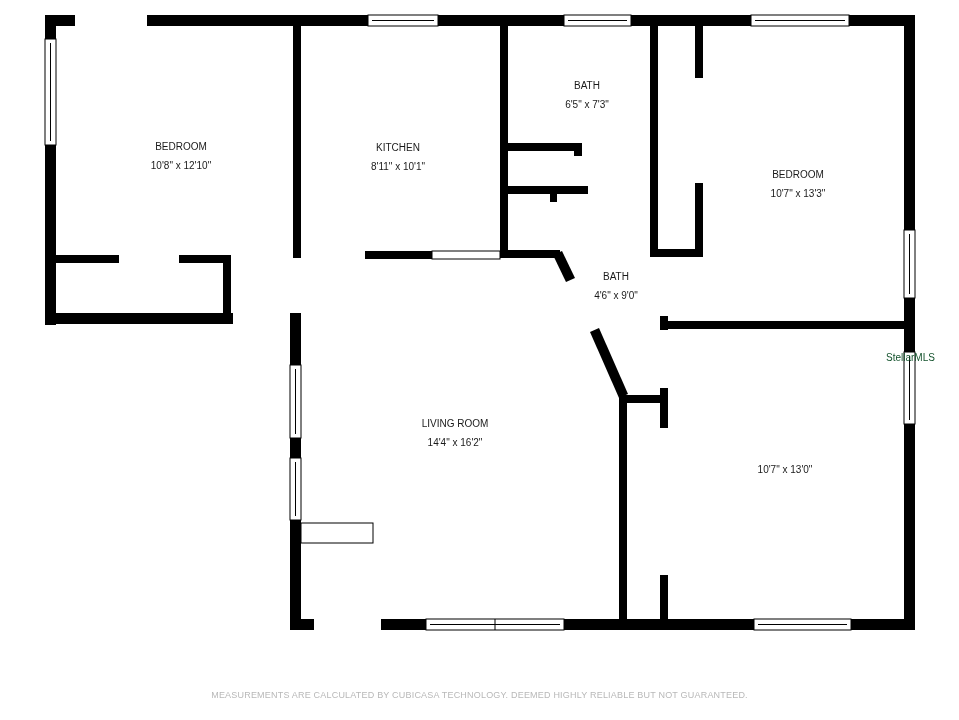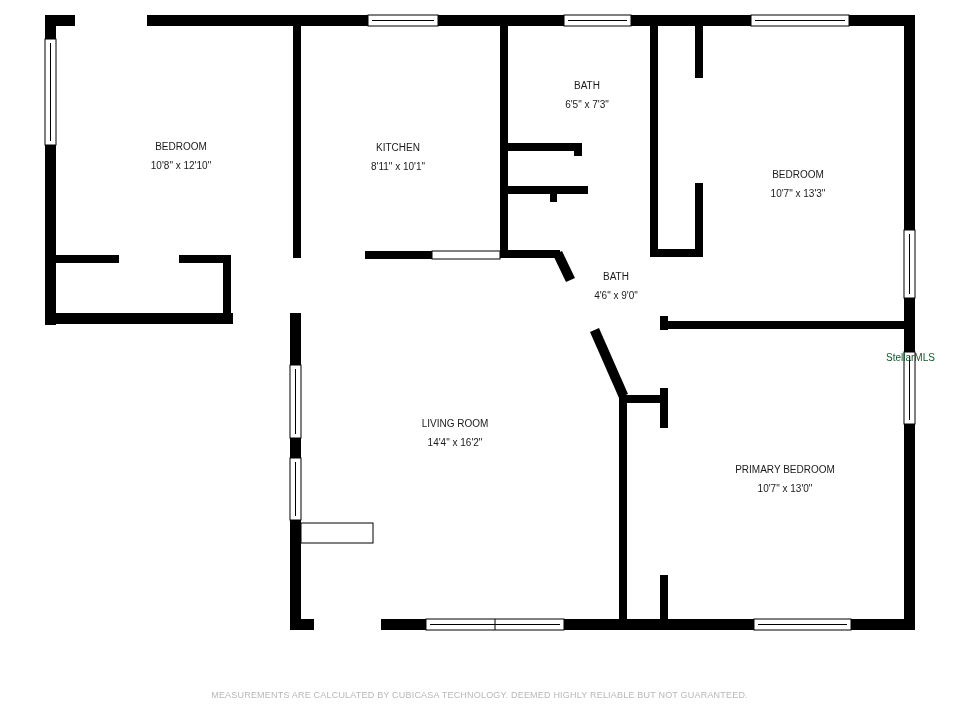--- a/index.html
+++ b/index.html
@@ -117,19 +117,18 @@
     </div>
     <div class="room-label" style="left: 616px; top: 267px;">
       <div>BATH</div>
       <div>4'6" x 9'0"</div>
     </div>
     <div class="room-label" style="left: 455px; top: 414px;">
       <div>LIVING ROOM</div>
       <div>14'4" x 16'2"</div>
     </div>
     <div class="room-label" style="left: 785px; top: 460px;">
-      <div>PRIMARY BEDROOM</div>
       <div>10'7" x 13'0"</div>
     </div>
   </div>
 
 <div class="watermark">StellarMLS</div>
 <div class="disclaimer">MEASUREMENTS ARE CALCULATED BY CUBICASA TECHNOLOGY. DEEMED HIGHLY RELIABLE BUT NOT GUARANTEED.</div>
 
 </body></html>

